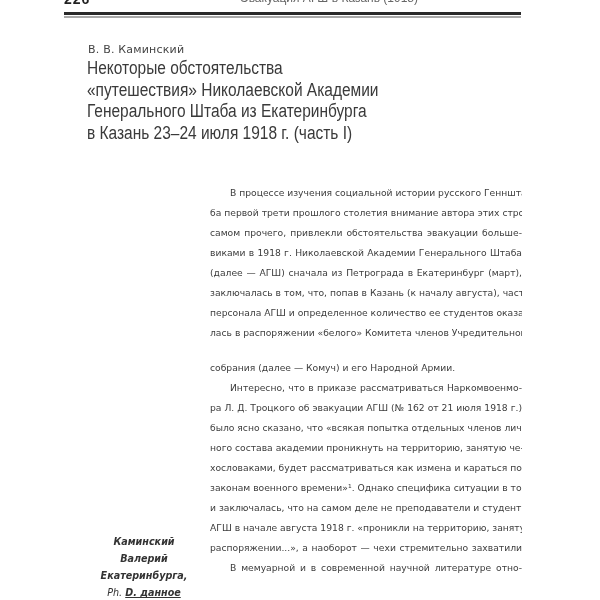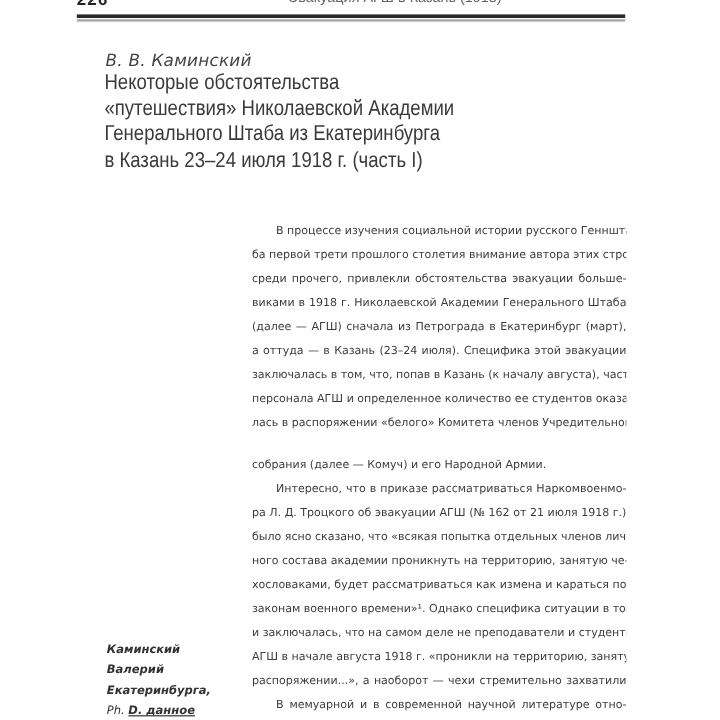--- a/index.html
+++ b/index.html
@@ -47,22 +47,21 @@
       background: #ffffff;
     }
     .header-rule .light {
       height: 2px;
       background: #a8a8a8;
     }
     .author-line {
       position: absolute;
       left: 88px;
       top: 43px;
-      font-size: 14px;
-      font-style: italic;
+      font-size: 11px;
       color: #444;
       font-family: "DejaVu Sans", sans-serif;
       letter-spacing: 0.2px;
     }
     .title {
       position: absolute;
       left: 87px;
       top: 58px;
       width: 320px;
       margin: 0;
@@ -106,20 +105,21 @@
     .sidebar {
       position: absolute;
       left: 89px;
       top: 533px;
       width: 110px;
       font-family: "DejaVu Sans", sans-serif;
       font-size: 9.6px;
       line-height: 17px;
       font-style: italic;
       color: #333;
+      text-align: center;
     }
     .sidebar .name {
       font-weight: bold;
       display: block;
     }
     .sidebar .degree {
       display: block;
     }
     .sidebar .degree b {
       font-weight: bold;
@@ -143,24 +143,23 @@
 <h1 class="title">
   <span>Некоторые обстоятельства</span>
   <span>«путешествия» Николаевской Академии</span>
   <span>Генерального Штаба из Екатеринбурга</span>
   <span>в Казань 23–24 июля 1918 г. (часть I)</span>
 </h1>
 
 <div class="body-text" id="body-text">
     <span class="line indent">В процессе изучения социальной истории русского Генншта-</span>
     <span class="line">ба первой трети прошлого столетия внимание автора этих строк,</span>
-    <span class="line">среди прочего, привлекли обстоятельства эвакуации больше-</span>
+    <span class="line">самом прочего, привлекли обстоятельства эвакуации больше-</span>
     <span class="line">виками в 1918 г. Николаевской Академии Генерального Штаба</span>
     <span class="line">(далее — АГШ) сначала из Петрограда в Екатеринбург (март),</span>
-    <span class="line">а оттуда — в Казань (23–24 июля). Специфика этой эвакуации</span>
     <span class="line">заключалась в том, что, попав в Казань (к началу августа), часть</span>
     <span class="line">персонала АГШ и определенное количество ее студентов оказа-</span>
     <span class="line">лась в распоряжении «белого» Комитета членов Учредительного</span>
     <span class="line last">собрания (далее — Комуч) и его Народной Армии.</span>
     <span class="line indent">Интересно, что в приказе рассматриваться Наркомвоенмо-</span>
     <span class="line">ра Л. Д. Троцкого об эвакуации АГШ (№ 162 от 21 июля 1918 г.)</span>
     <span class="line">было ясно сказано, что «всякая попытка отдельных членов лич-</span>
     <span class="line">ного состава академии проникнуть на территорию, занятую че-</span>
     <span class="line">хословаками, будет рассматриваться как измена и караться по</span>
     <span class="line">законам военного времени»¹. Однако специфика ситуации в том</span>

